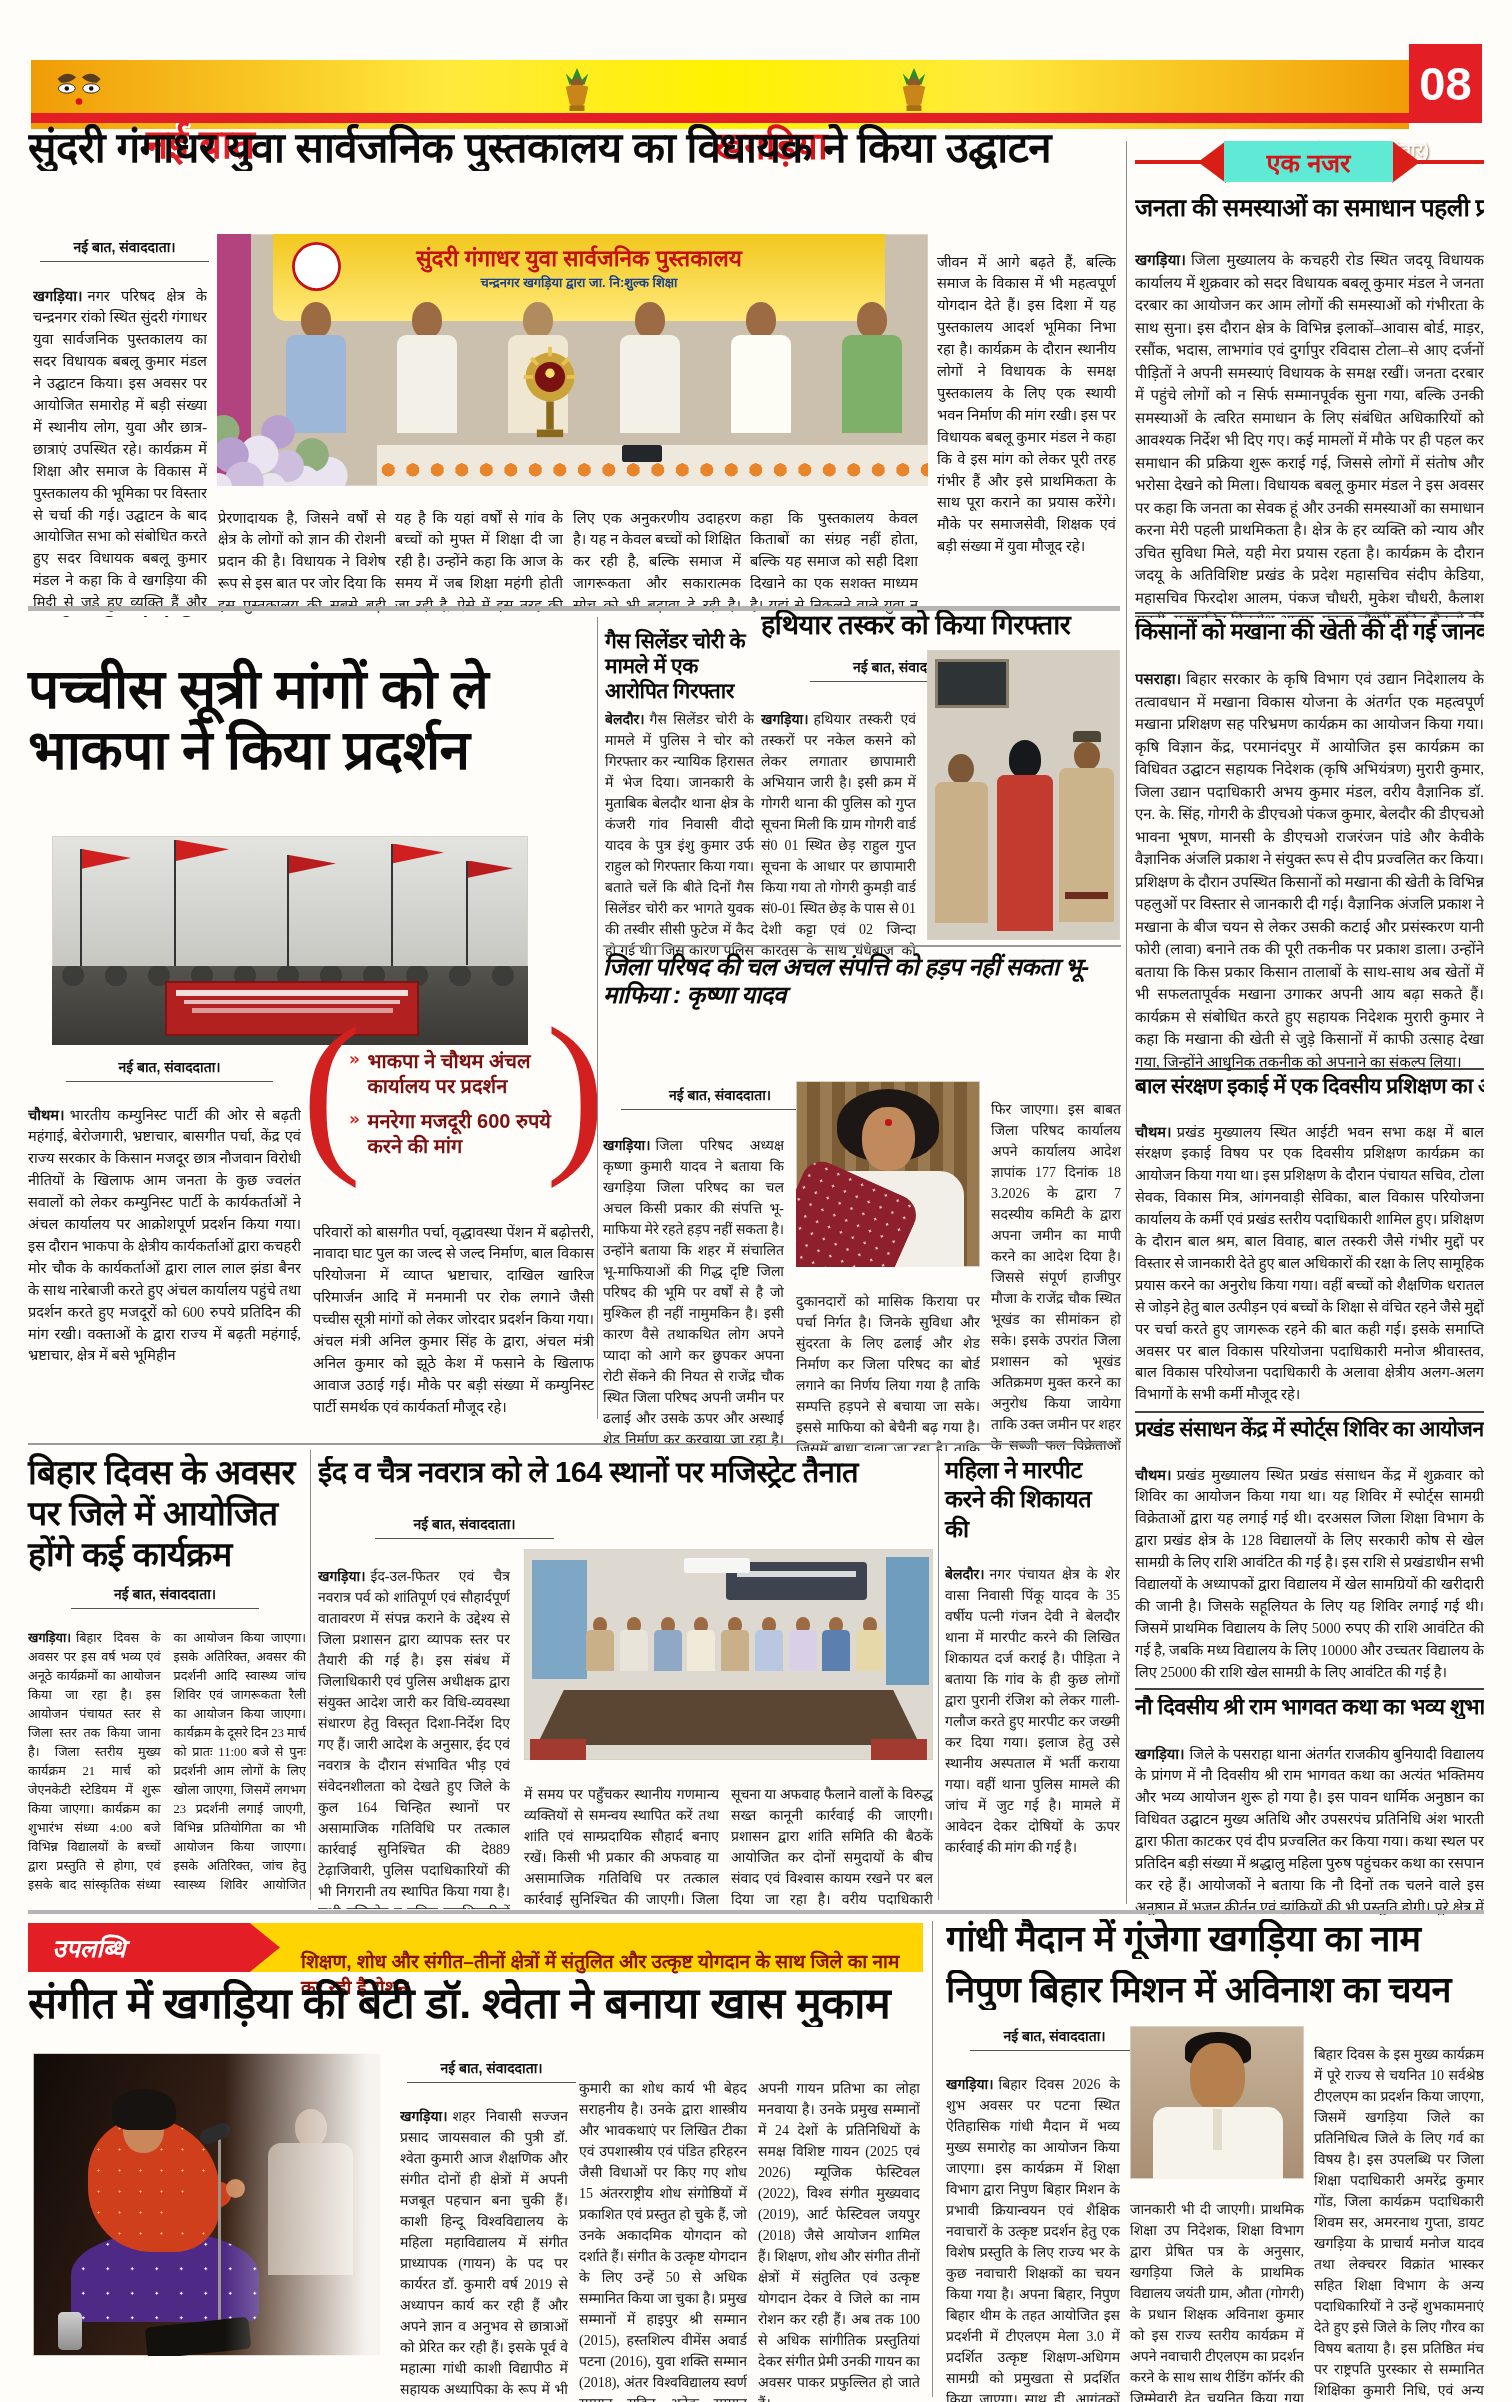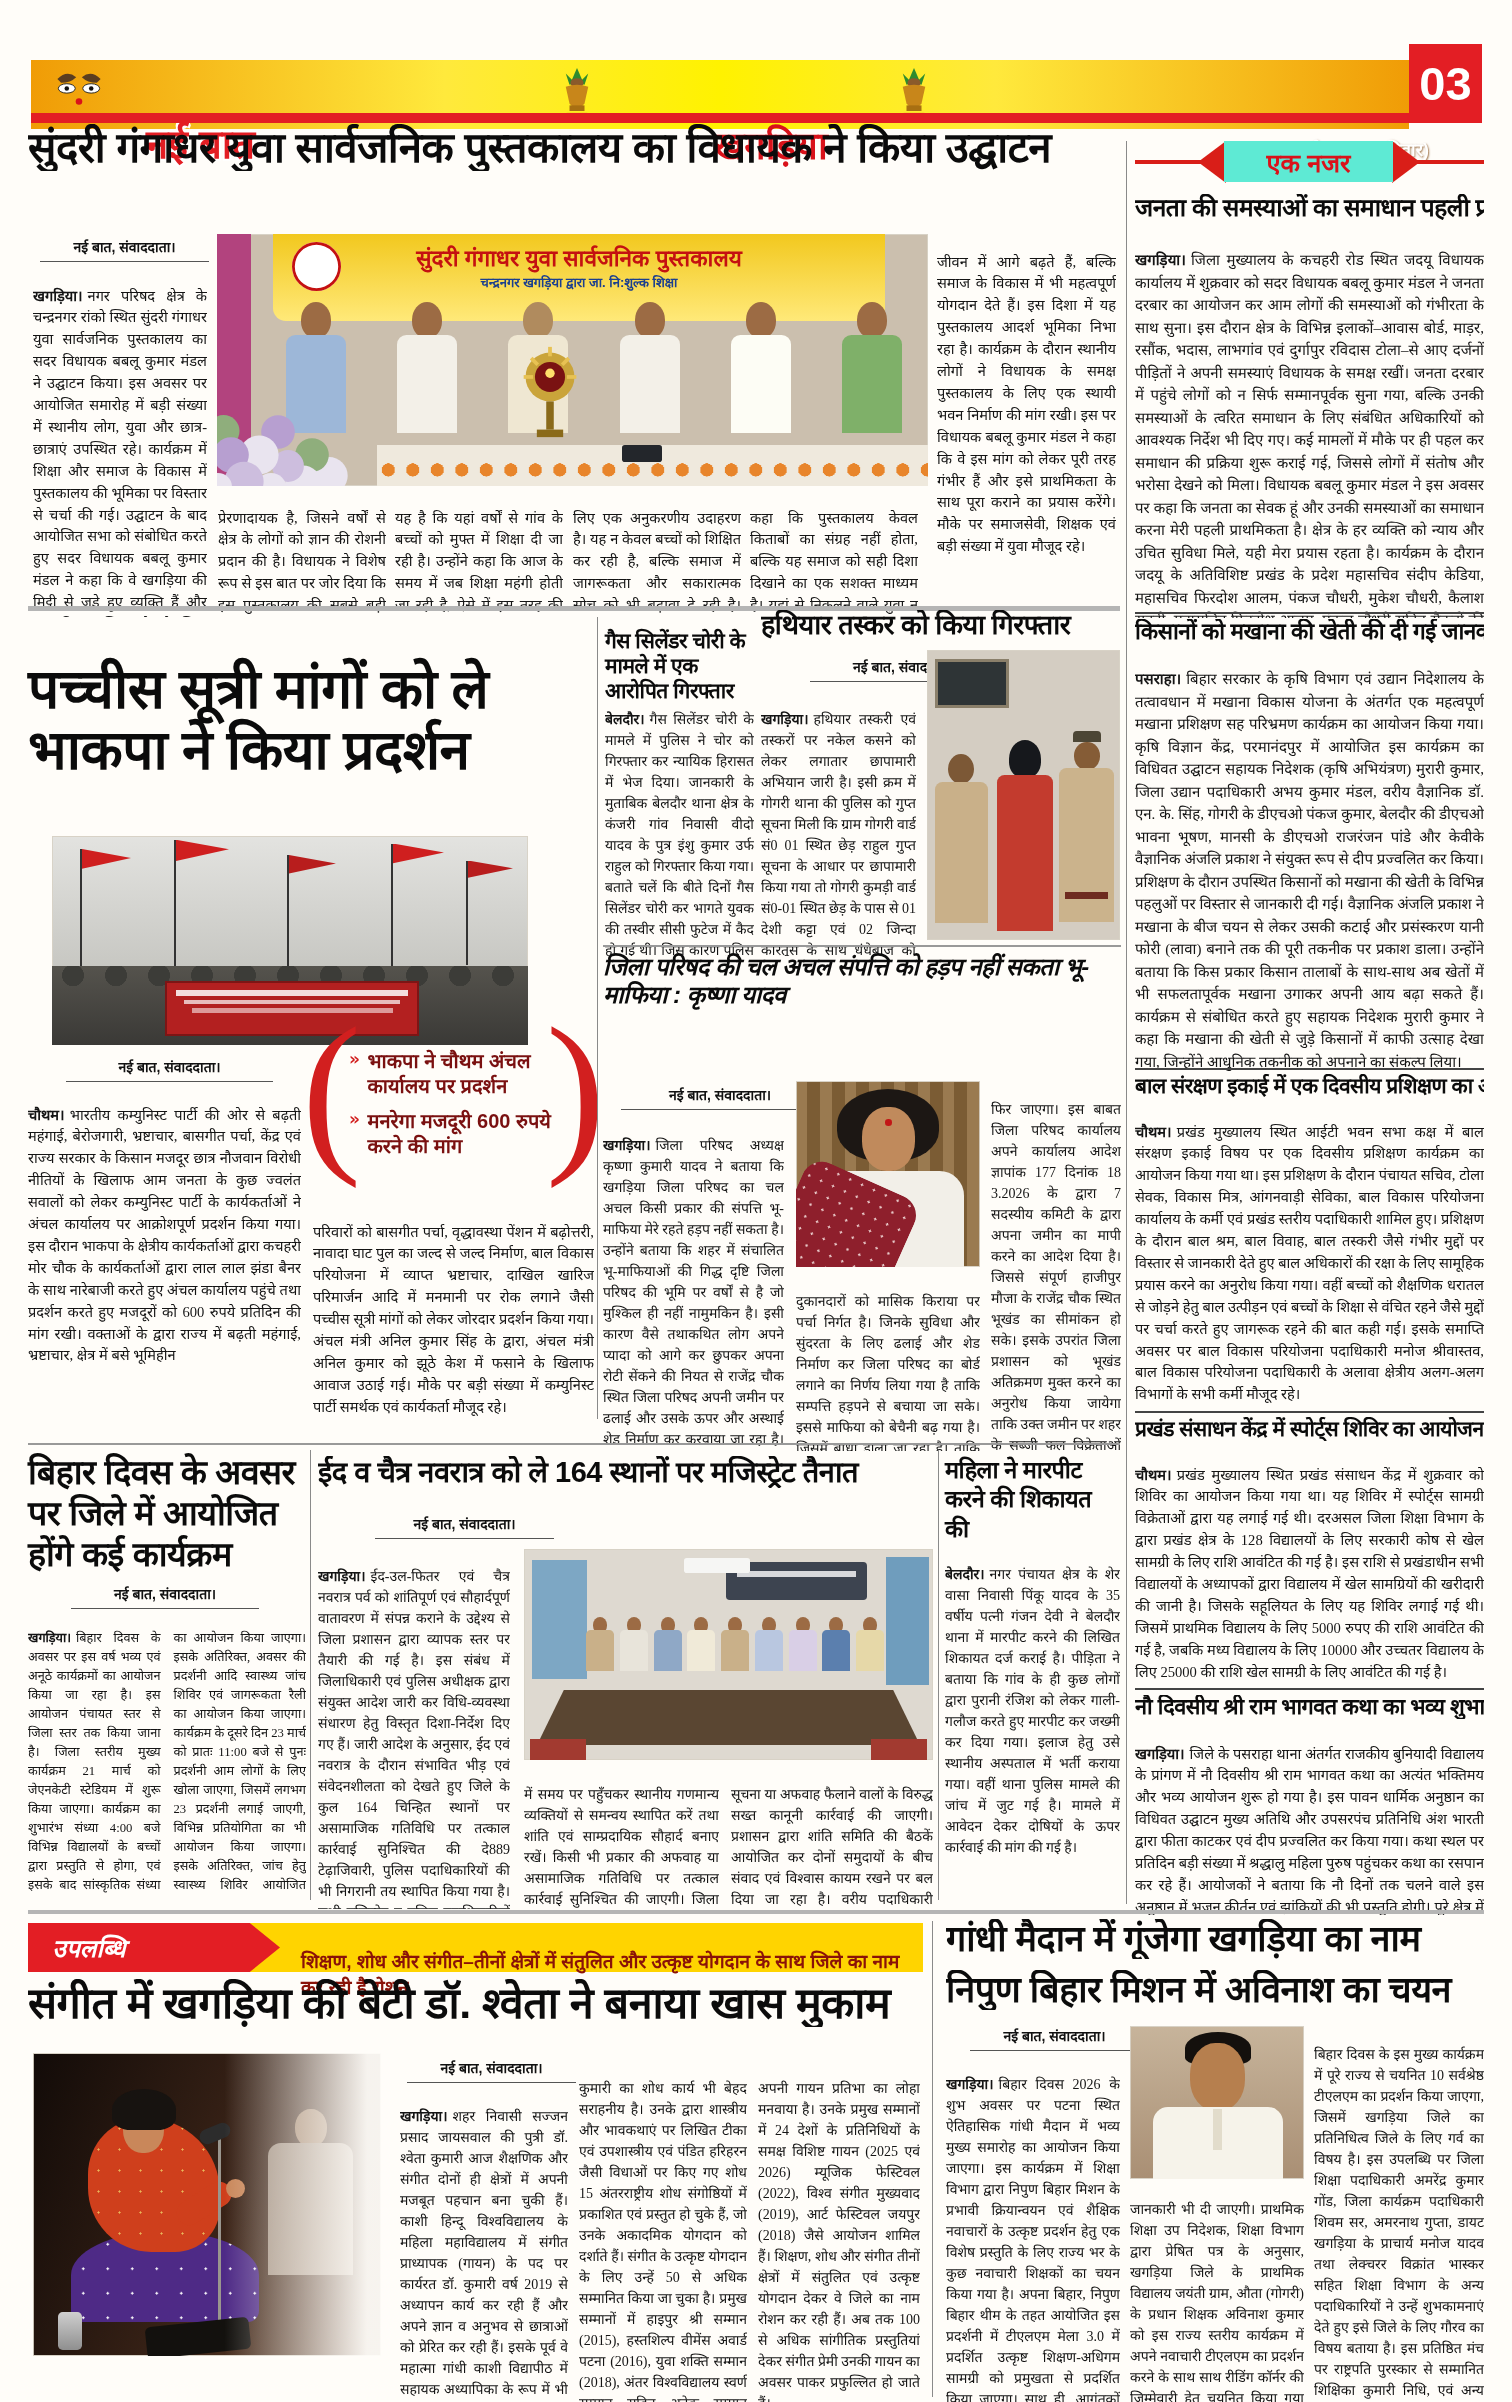--- a/index.html
+++ b/index.html
@@ -89,21 +89,21 @@
         <polygon points="8,8 18,18 12,20" fill="#2e8b2e"></polygon>
         <polygon points="32,8 22,18 28,20" fill="#2e8b2e"></polygon>
       <ellipse cx="20" cy="18" rx="7" ry="5" fill="#8a5a2b"></ellipse>
       <path d="M8 22 Q20 18 32 22 L28 40 Q20 50 12 40 Z" fill="#c8861a"></path>
       <rect x="12" y="42" width="16" height="6" fill="#a86f12"></rect>
         <rect x="9" y="50" width="22" height="6" fill="#c8861a"></rect>
     </svg>
     <div class="mdate">21 मार्च 2026 (शनिवार)</div>
   </div>
   <div class="banner-stripe"></div>
-  <div class="pagenum">03</div>
+  <div class="pagenum">08</div>
 
   <div class="hl nowrap" style="left:28px;top:124px;width:1090px;font-size:42px;">सुंदरी गंगाधर युवा सार्वजनिक पुस्तकालय का विधायक ने किया उद्घाटन</div>
   <div class="byline" style="left:40px;top:237px;width:169px;">नई बात, संवाददाता।</div>
   <p class="body" style="left:33px;top:271px;width:174px;height:331px;"><b class="dl">खगड़िया।</b><span>नगर परिषद क्षेत्र के चन्द्रनगर रांको स्थित सुंदरी गंगाधर युवा सार्वजनिक पुस्तकालय का सदर विधायक बबलू कुमार मंडल ने उद्घाटन किया। इस अवसर पर आयोजित समारोह में बड़ी संख्या में स्थानीय लोग, युवा और छात्र-छात्राएं उपस्थित रहे। कार्यक्रम में शिक्षा और समाज के विकास में पुस्तकालय की भूमिका पर विस्तार से चर्चा की गई। उद्घाटन के बाद आयोजित सभा को संबोधित करते हुए सदर विधायक बबलू कुमार मंडल ने कहा कि वे खगड़िया की मिट्टी से जुड़े हुए व्यक्ति हैं और यहां की सामाजिक और शैक्षणिक गतिविधियों से उनका गहरा लगाव रहा है। उन्होंने कहा कि सुंदरी गंगाधर युवा सार्वजनिक पुस्तकालय का इतिहास काफी पुराना और</span></p>
 
   <div class="photo" style="left:217px;top:234px;width:711px;height:252px;">
     <div class="ph-child" style="left:0;top:0;width:34px;height:100%;background:#b2437e;"></div>
     <div class="ph-child" style="left:56px;top:0;width:612px;height:87px;background:linear-gradient(#f2c81e,#ffe979);border-radius:0 0 13px 13px;text-align:center;">
       <div style="font:900 22.6px 'Liberation Sans',sans-serif;color:#c41111;padding-top:7.5px;">सुंदरी गंगाधर युवा सार्वजनिक पुस्तकालय</div>
       <div style="font:700 13px 'Liberation Sans',sans-serif;color:#1b3f8f;">चन्द्रनगर खगड़िया द्वारा जा. नि:शुल्क शिक्षा</div>

